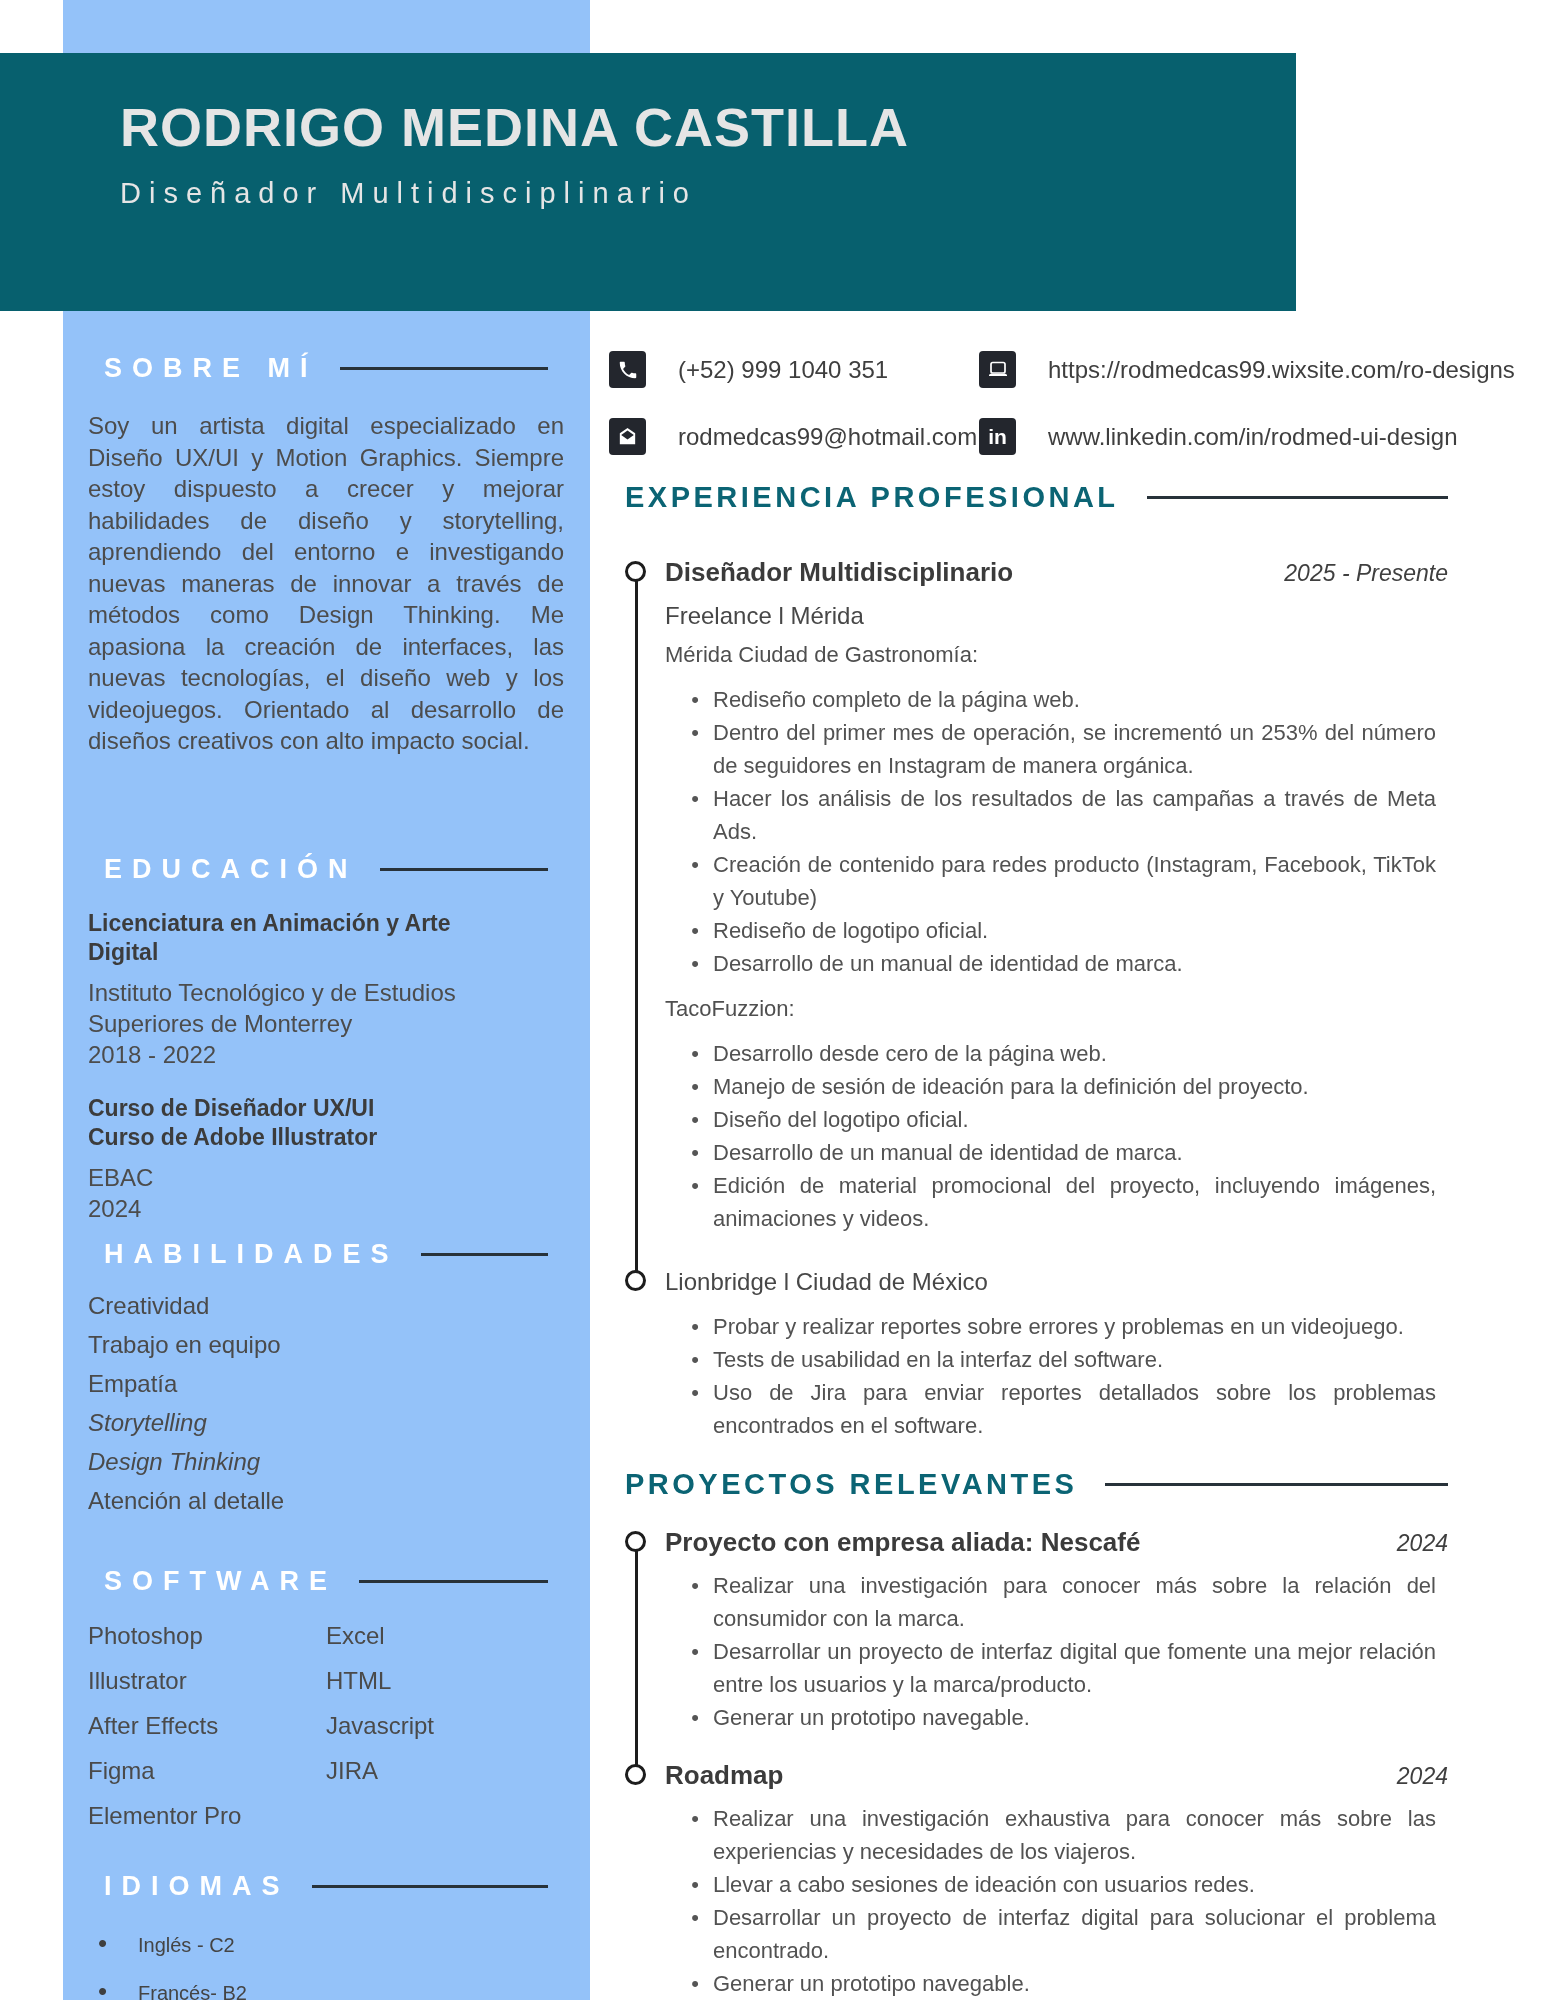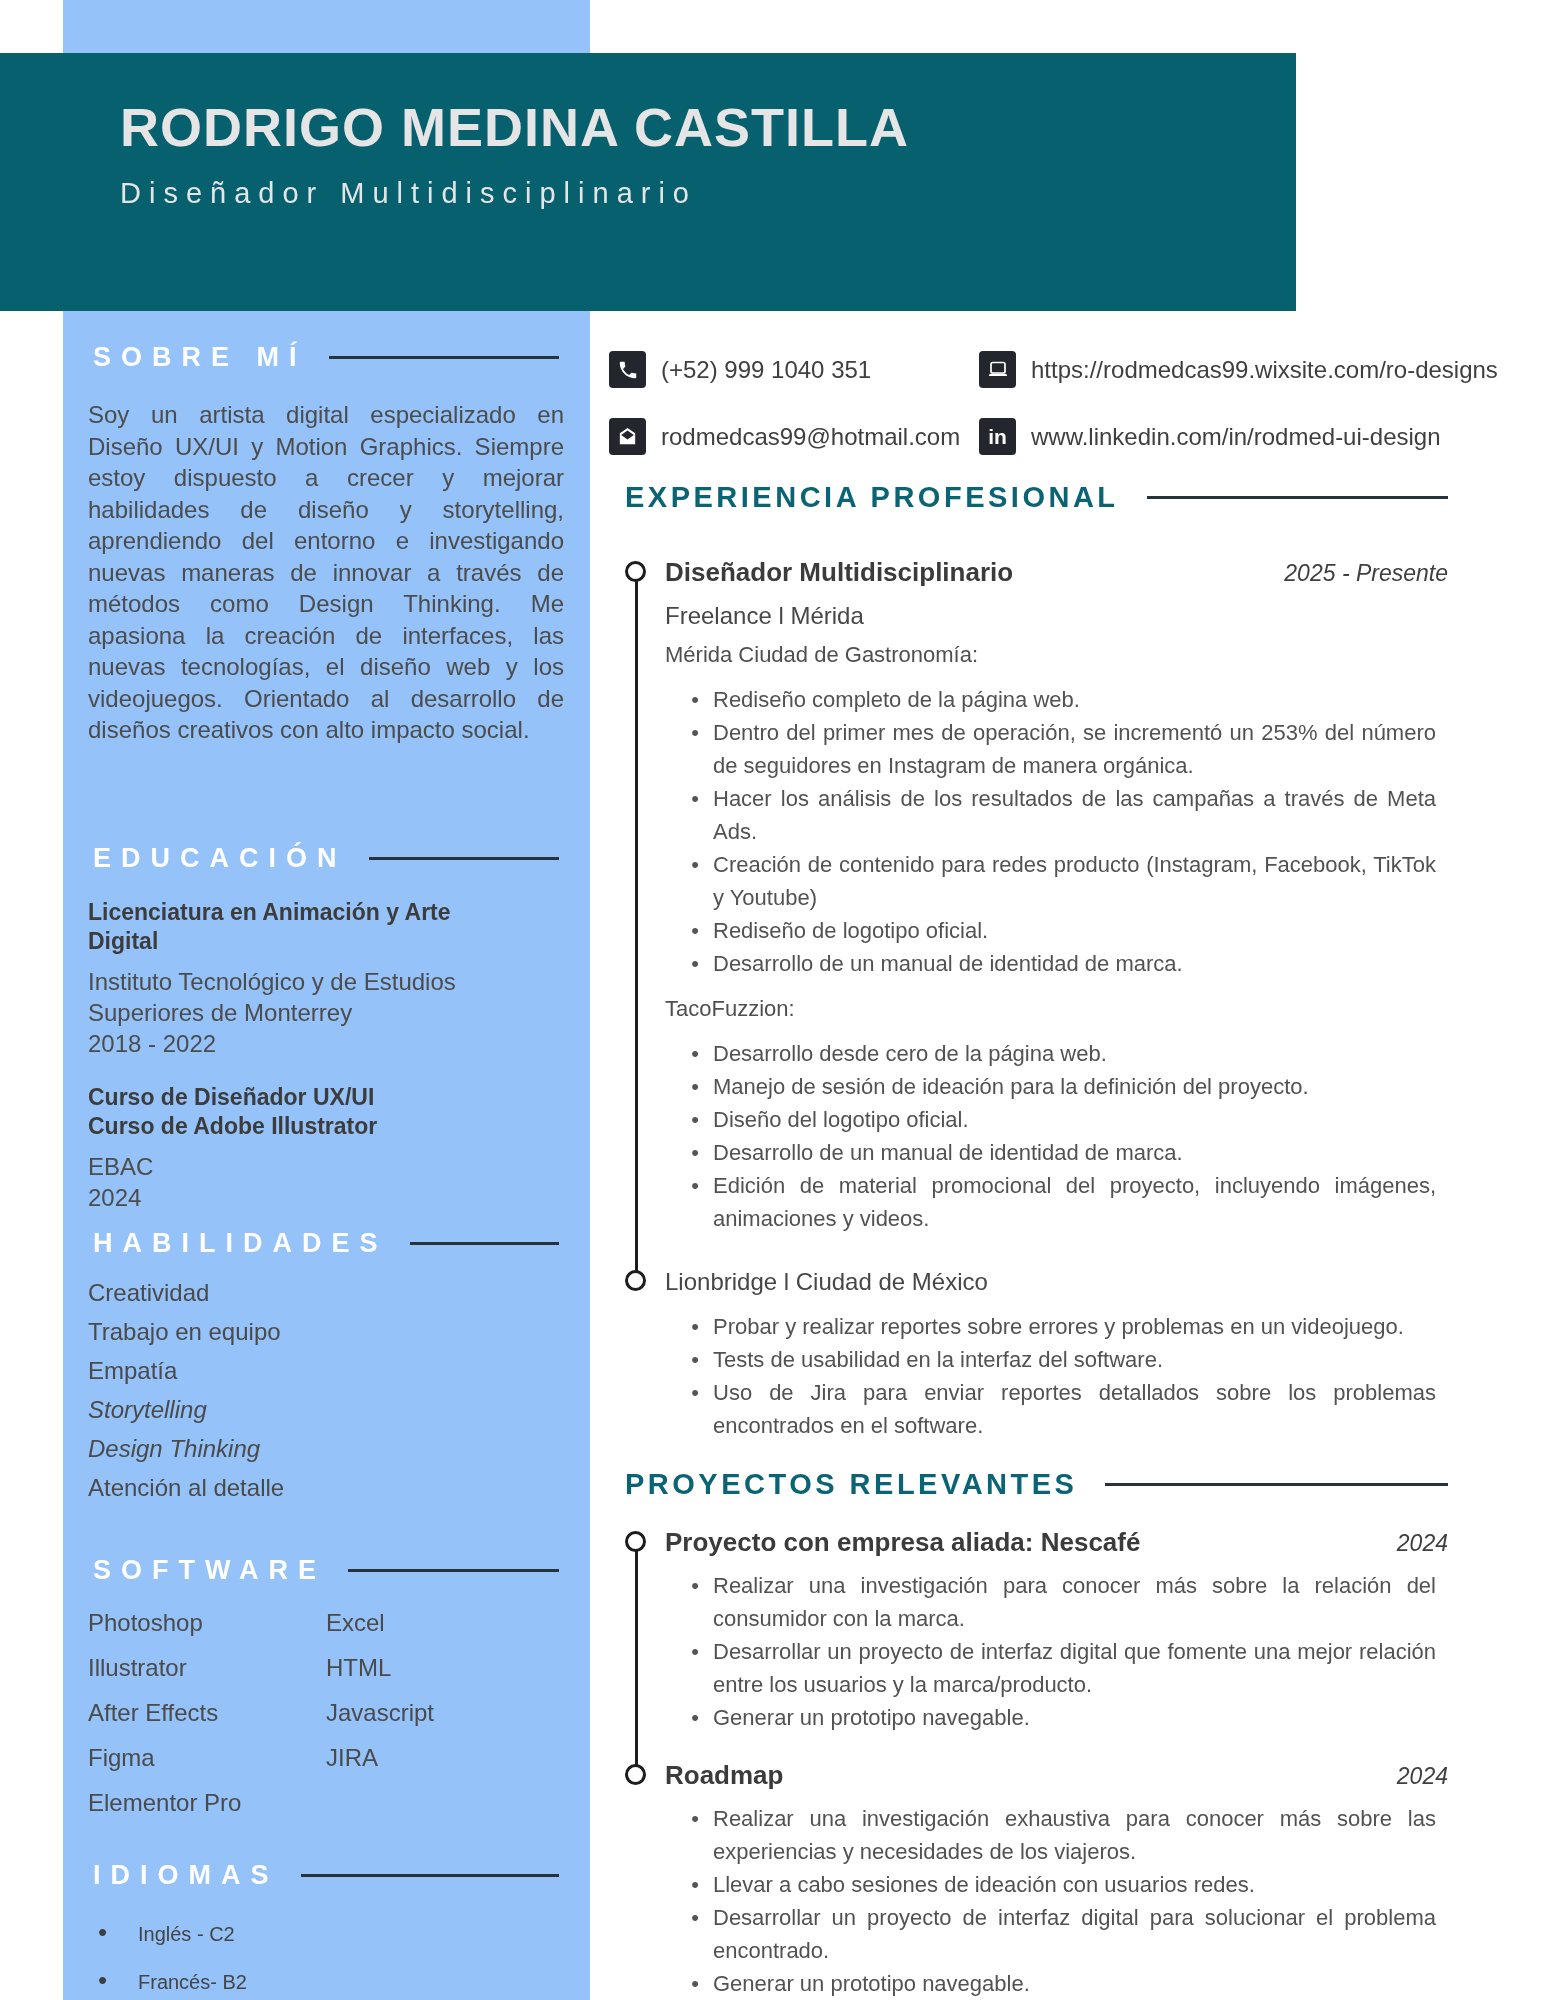--- a/index.html
+++ b/index.html
@@ -20,40 +20,40 @@
   .band{position:absolute;left:0;top:53px;width:1296px;height:258px;background:var(--teal);
         box-sizing:border-box;padding:44px 0 0 120px;color:#e5e5e5;}
   .name{margin:0;font-size:54px;font-weight:bold;letter-spacing:1px;line-height:60px;}
   .subtitle{margin-top:20px;font-size:29px;font-weight:400;letter-spacing:8px;}
 
   
   .sidebar{position:absolute;left:63px;top:311px;width:527px;height:1689px;background:var(--blue);}
   .side-sec{position:absolute;left:25px;right:26px;}
   .sec-about{top:26px;} .sec-edu{top:527px;} .sec-skills{top:912px;}
   .sec-soft{top:1239px;} .sec-lang{top:1544px;}
-  .side-h{display:flex;align-items:center;margin:5px;color:#fff;font-size:27px;font-weight:bold;letter-spacing:10px;white-space:nowrap;}
+  .side-h{display:flex;align-items:center;margin:16px;color:#fff;font-size:27px;font-weight:bold;letter-spacing:10px;white-space:nowrap;}
   .side-h .hline{flex:1;height:3px;background:var(--line-dark);margin-left:22px;min-width:40px;}
   .about-p{margin:26px 0 0;font-size:24px;line-height:31.5px;text-align:justify;color:#4c4c4c;}
   .edu-item{margin-top:24px;}
   .edu-title{font-size:23px;font-weight:bold;color:#3c3c3c;line-height:29px;max-width:392px;}
   .edu-school{font-size:24px;color:#4c4c4c;line-height:31px;margin-top:10px;}
   .edu-years{font-size:24px;color:#4c4c4c;line-height:31px;}
   .plain-list{list-style:none;margin:14px 0 0;padding:0;font-size:24px;line-height:39px;color:#4a4a4a;}
   .plain-list .it{font-style:italic;}
   .soft-cols{display:flex;margin-top:14px;}
   .soft-col{flex:1;}
   .soft-col .plain-list{line-height:45px;margin-top:0;}
   .lang-list{list-style:none;margin:18px 0 0;padding:0 0 0 10px;font-size:20px;color:#444;}
   .lang-list li{display:flex;align-items:baseline;line-height:46px;}
   .lang-list li::before{content:'•';flex:none;width:40px;text-align:left;font-size:26px;color:#3f3f3f;}
 
   
   .content{position:absolute;left:590px;top:311px;width:955px;box-sizing:border-box;padding:0 97px 0 35px;}
   .contact{display:grid;grid-template-columns:370px 1fr;row-gap:30px;margin:40px 0 0 -16px;}
-  .c-item{display:flex;align-items:center;gap:15px;font-size:24px;color:#3f3f3f;white-space:nowrap;}
+  .c-item{display:flex;align-items:center;gap:32px;font-size:24px;color:#3f3f3f;white-space:nowrap;}
   .cicon{flex:none;width:37px;height:37px;border-radius:4px;background:var(--icon-dark);
          display:flex;align-items:center;justify-content:center;}
   .cicon svg{display:block;}
   .in-glyph{color:#fff;font-weight:bold;font-size:21px;line-height:1;}
 
   .main-h{display:flex;align-items:center;margin:26px 0 0;color:var(--head-teal);
           font-size:29px;font-weight:bold;letter-spacing:3.5px;white-space:nowrap;}
   .main-h .hline2{flex:1;height:3.5px;background:var(--line-dark);margin-left:28px;min-width:60px;}
 
   .job{position:relative;padding-left:40px;}

